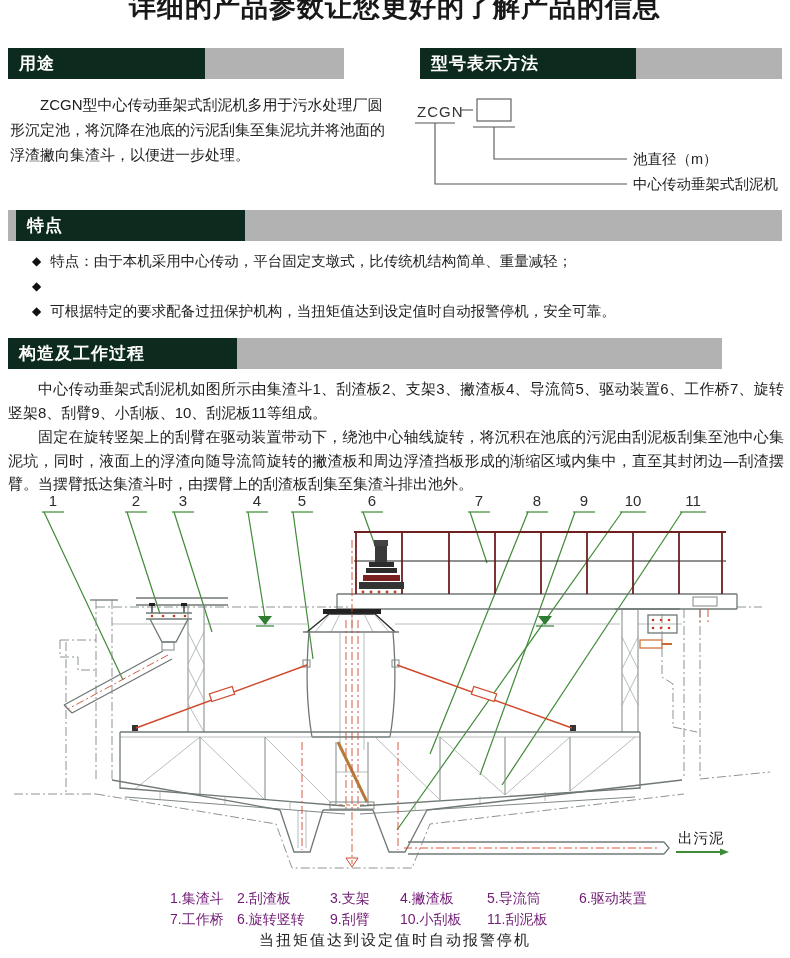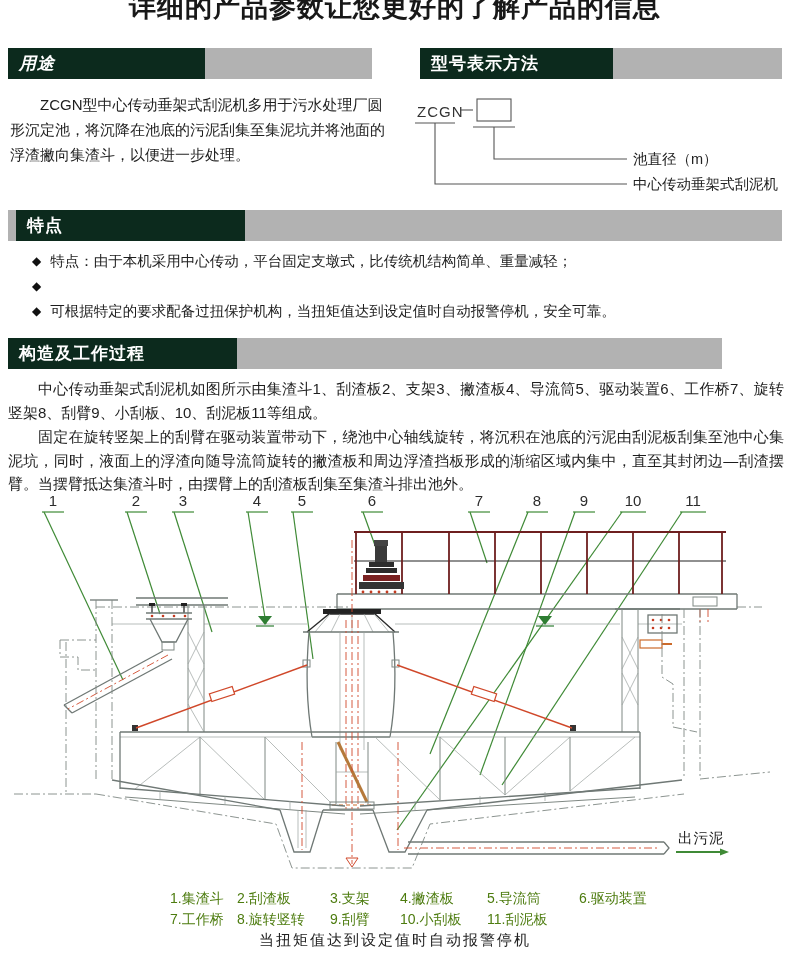--- a/index.html
+++ b/index.html
@@ -21,21 +21,21 @@
   }
   .body-text{font-size:15px;line-height:25px;color:#1d1d1d;}
   .body-text p{margin:0;text-indent:2em;}
   .struct-text{font-size:15px;line-height:23.5px;}
   .struct-text p{margin:0 0 1px 0;text-indent:2em;text-align:justify;}
   .feature-row{display:flex;align-items:flex-start;font-size:14.5px;line-height:25px;color:#1d1d1d;}
   .feature-row .diamond{font-size:12px;margin:0 9px 0 0;line-height:25px;color:#111;}
   
   .legend{
     display:grid;grid-template-columns:67px 93px 70px 87px 92px 110px;
-    font-size:14px;color:#4d7c0f;line-height:21px;
+    font-size:14px;color:#701a75;line-height:21px;
   }
   .caption{width:100%;text-align:center;font-size:15px;color:#222;letter-spacing:2px;}
   
   .g-line{stroke:#7f8883;stroke-width:1;fill:none;}
   .g-med{stroke:#6f7875;stroke-width:1.3;fill:none;}
   .g-thin{stroke:#9aa19d;stroke-width:0.7;fill:none;}
   .dd{stroke:#7f8883;stroke-width:0.9;fill:none;stroke-dasharray:9 3 2 3;}
   .red-dd{stroke:#d0482a;stroke-width:0.9;fill:none;stroke-dasharray:8 3 2 3;}
   .leader{stroke:#3f8a36;stroke-width:1.2;fill:none;}
   .callout-num{font-size:15px;fill:#2c2c2c;}
@@ -46,25 +46,25 @@
   .dot{fill:#c43b20;}
   .mini-line{stroke:#555;stroke-width:1.1;fill:none;}
   .mini-text{font-size:14.5px;fill:#222;}
   svg text{font-family:"Liberation Sans","DejaVu Sans",sans-serif;}
 </style>
 </head>
 <body>
 
 <div class="abs page-title">详细的产品参数让您更好的了解产品的信息</div>
 
-<div class="abs sec-head" style="left:8px;top:48px;width:364px;font-style:italic;">
+<div class="abs sec-head" style="left:8px;top:48px;width:336px;">
   <div class="dark" style="width:197px;">用途</div>
 </div>
 <div class="abs sec-head" style="left:420px;top:48px;width:362px;">
-  <div class="dark" style="width:193px;">型号表示方法</div>
+  <div class="dark" style="width:216px;">型号表示方法</div>
 </div>
 
 <div class="abs body-text" style="left:10px;top:92px;width:382px;">
   <p>ZCGN型中心传动垂架式刮泥机多用于污水处理厂圆形沉定池，将沉降在池底的污泥刮集至集泥坑并将池面的浮渣撇向集渣斗，以便进一步处理。</p>
 </div>
 
 <svg class="abs" style="left:415px;top:95px;" width="372" height="112" viewBox="0 0 372 112">
   <text x="2" y="22" font-size="15" fill="#333" letter-spacing="1">ZCGN</text>
   <line x1="0" y1="28" x2="40" y2="28" class="mini-line"></line>
   <line x1="46" y1="15" x2="58" y2="15" class="mini-line"></line>
@@ -368,19 +368,19 @@
 </svg>
 
 <div class="abs legend" style="left:170px;top:888px;">
   <span>1.集渣斗</span>
   <span>2.刮渣板</span>
   <span>3.支架</span>
   <span>4.撇渣板</span>
   <span>5.导流筒</span>
   <span>6.驱动装置</span>
   <span>7.工作桥</span>
-  <span>8.旋转竖转</span>
+  <span>6.旋转竖转</span>
   <span>9.刮臂</span>
   <span>10.小刮板</span>
   <span>11.刮泥板</span>
 </div>
 
 <div class="abs caption" style="left:0;top:931px;">当扭矩值达到设定值时自动报警停机</div>
 
 </body></html>

